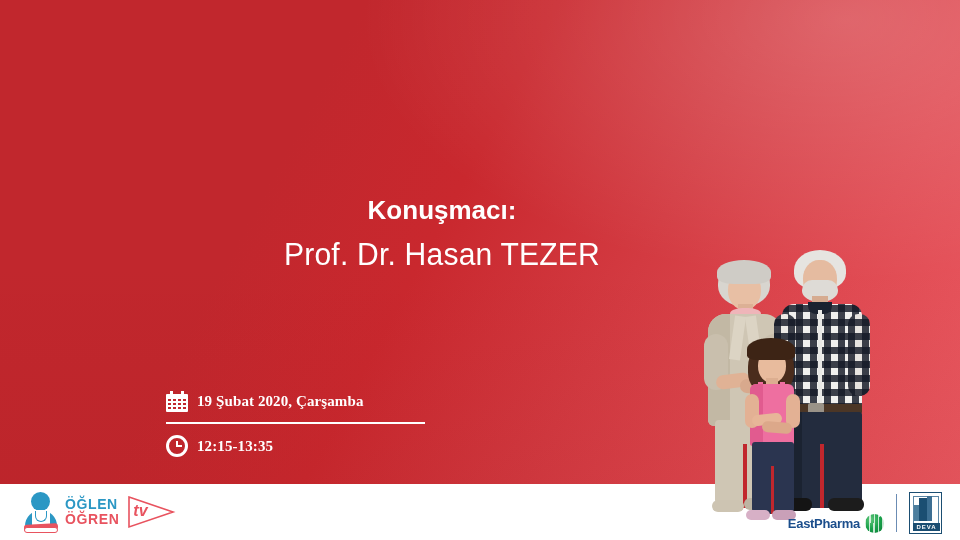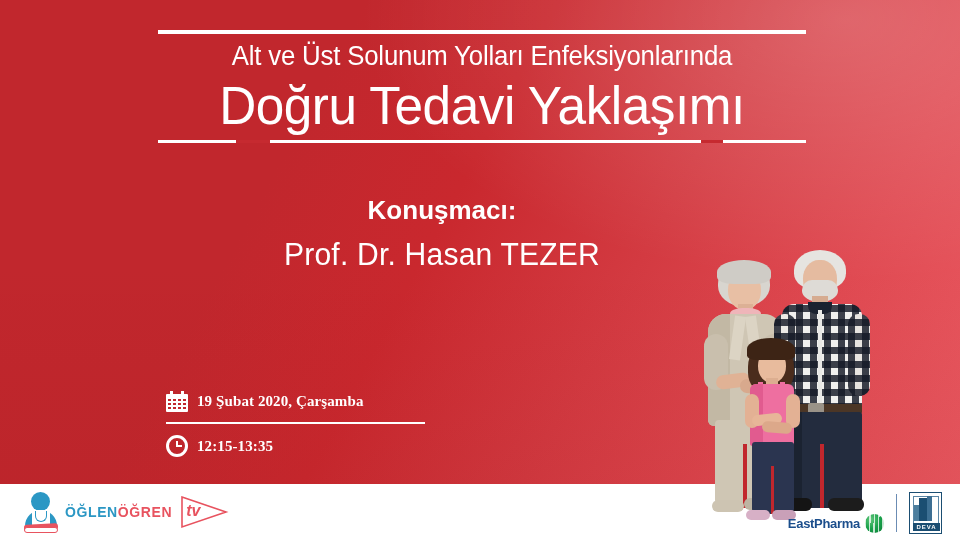--- a/index.html
+++ b/index.html
@@ -218,21 +218,21 @@
   .doc-body{ left:3px; top:19px; width:32px; height:22px; background:#2b97c4;
              border-radius:16px 16px 5px 5px; }
   .doc-coat{ left:10px; top:19px; width:18px; height:20px; background:#ffffff; }
   .doc-stetho{ left:13px; top:20px; width:12px; height:11px;
                border:1.6px solid #2b97c4; border-top:none;
                border-radius:0 0 10px 10px; }
   .doc-book1{ left:2px; top:33px; width:34px; height:7px; background:#e8535f;
               border-radius:3px; transform:rotate(-3deg); }
   .doc-book2{ left:2px; top:36px; width:34px; height:6px; background:#ffffff;
               border:1.2px solid #e8535f; border-radius:3px; }
-  .oglen-words{ display:flex; flex-direction:row; line-height:15px; }
+  .oglen-words{ display:flex; flex-direction:column; line-height:15px; }
   .w-oglen{ font-size:14px; font-weight:700; color:#2b97c4; letter-spacing:0.6px; }
   .w-ogren{ font-size:14px; font-weight:700; color:#e8535f; letter-spacing:0.6px; }
   .tv-play{
     position:relative; width:52px; height:34px; margin-left:3px; flex:0 0 auto;
   }
   .tv-play svg{ position:absolute; left:0; top:0; }
   .tv-text{
     position:absolute; left:6px; top:7px; font-size:16px; font-weight:700;
     color:#e8535f; font-style:italic;
   }
@@ -274,30 +274,20 @@
   }
 </style>
 </head>
 <body>
 
 <div id="banner">
 
   <div class="bg-red"></div>
   <div class="footer-white"></div>
 
-  <div class="title-block">
-    <div class="rule-top"></div>
-    <div class="title-sub">Alt ve Üst Solunum Yolları Enfeksiyonlarında</div>
-    <div class="title-main">Doğru Tedavi Yaklaşımı</div>
-    <div class="rule-bottom-wrap">
-      <div class="rule-bottom"></div>
-      <div class="rule-gap g1"></div>
-      <div class="rule-gap g2"></div>
-    </div>
-  </div>
 
   <div class="speaker">
     <div class="speaker-label">Konuşmacı:</div>
     <div class="speaker-name">Prof. Dr. Hasan TEZER</div>
   </div>
 
   <div class="family">
 
     <div class="gm-hair"></div>
     <div class="gm-face"></div>

